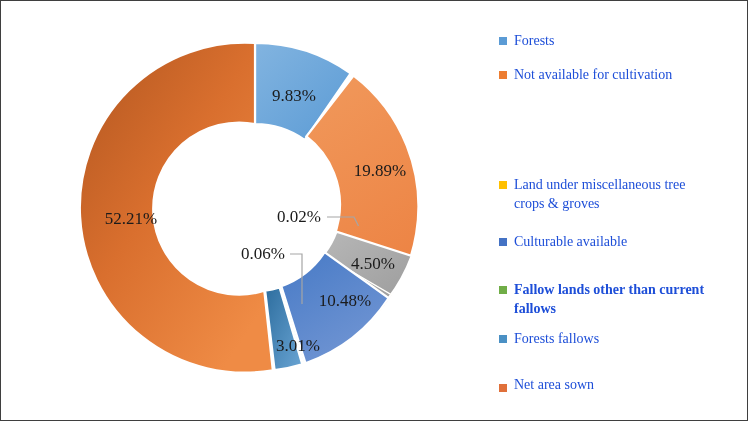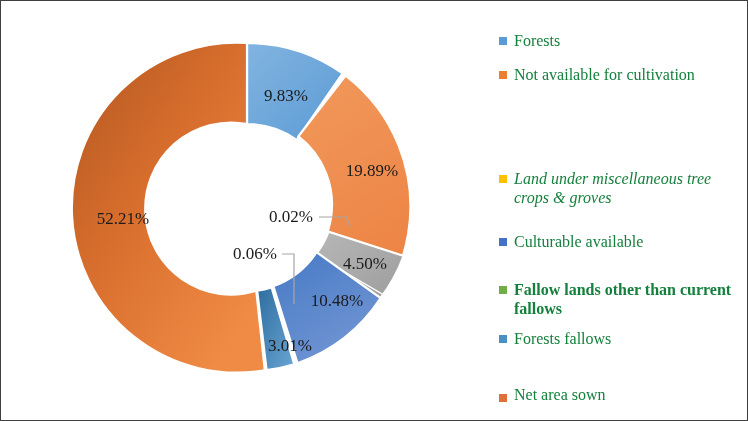--- a/index.html
+++ b/index.html
@@ -12,21 +12,21 @@
     width: 748px;
     height: 421px;
     background: #ffffff;
     border: 1px solid #3f3f3f;
     box-sizing: border-box;
     overflow: hidden;
     font-family: "Liberation Serif", "DejaVu Serif", serif;
   }
   #chart-area {
     position: absolute;
-    left: 0px;
+    left: 8px;
     top: 0px;
     width: 490px;
     height: 353px;
   }
   #donut-svg {
     position: absolute;
     left: 0;
     top: 0;
   }
   .slice-label {
@@ -56,23 +56,23 @@
   }
   .legend-swatch {
     width: 8px;
     height: 8px;
     flex: 0 0 8px;
     margin-top: 6px;
     margin-right: 7px;
   }
   .legend-text {
     font-family: "Liberation Serif", "DejaVu Serif", serif;
-    font-size: 16px;
+    font-size: 14px;
     line-height: 19px;
-    color: #15803d;
+    color: #1d4ed8;
     white-space: pre-line;
   }
 </style>
 </head>
 <body>
 
 <div id="page">
 
   <div id="chart-area">
     <svg id="donut-svg" width="490" height="419" viewBox="0 0 490 419">
@@ -177,37 +177,37 @@
 
   <div id="legend">
     <div class="legend-item" style="top: 12px;">
       <span class="legend-swatch" style="background: rgb(91, 155, 213);"></span>
       <span class="legend-text">Forests</span>
     </div>
     <div class="legend-item" style="top: 46px;">
       <span class="legend-swatch" style="background: rgb(237, 125, 49);"></span>
       <span class="legend-text">Not available for cultivation</span>
     </div>
-    <div class="legend-item" style="top: 150px; font-style: italic;">
+    <div class="legend-item" style="top: 156px;">
       <span class="legend-swatch" style="background: rgb(255, 192, 0);"></span>
       <span class="legend-text">Land under miscellaneous tree
 crops &amp; groves</span>
     </div>
     <div class="legend-item" style="top: 213px;">
       <span class="legend-swatch" style="background: rgb(68, 114, 196);"></span>
       <span class="legend-text">Culturable available</span>
     </div>
     <div class="legend-item" style="top: 261px; font-weight: bold;">
       <span class="legend-swatch" style="background: rgb(112, 173, 71);"></span>
       <span class="legend-text">Fallow lands other than current
 fallows</span>
     </div>
     <div class="legend-item" style="top: 310px;">
       <span class="legend-swatch" style="background: rgb(74, 144, 196);"></span>
       <span class="legend-text">Forests fallows</span>
     </div>
-    <div class="legend-item" style="top: 366px; align-items: center;">
+    <div class="legend-item" style="top: 356px; align-items: center;">
       <span class="legend-swatch" style="background: rgb(224, 112, 58);"></span>
       <span class="legend-text">Net area sown</span>
     </div>
   </div>
 
 </div>
 
 </body></html>

